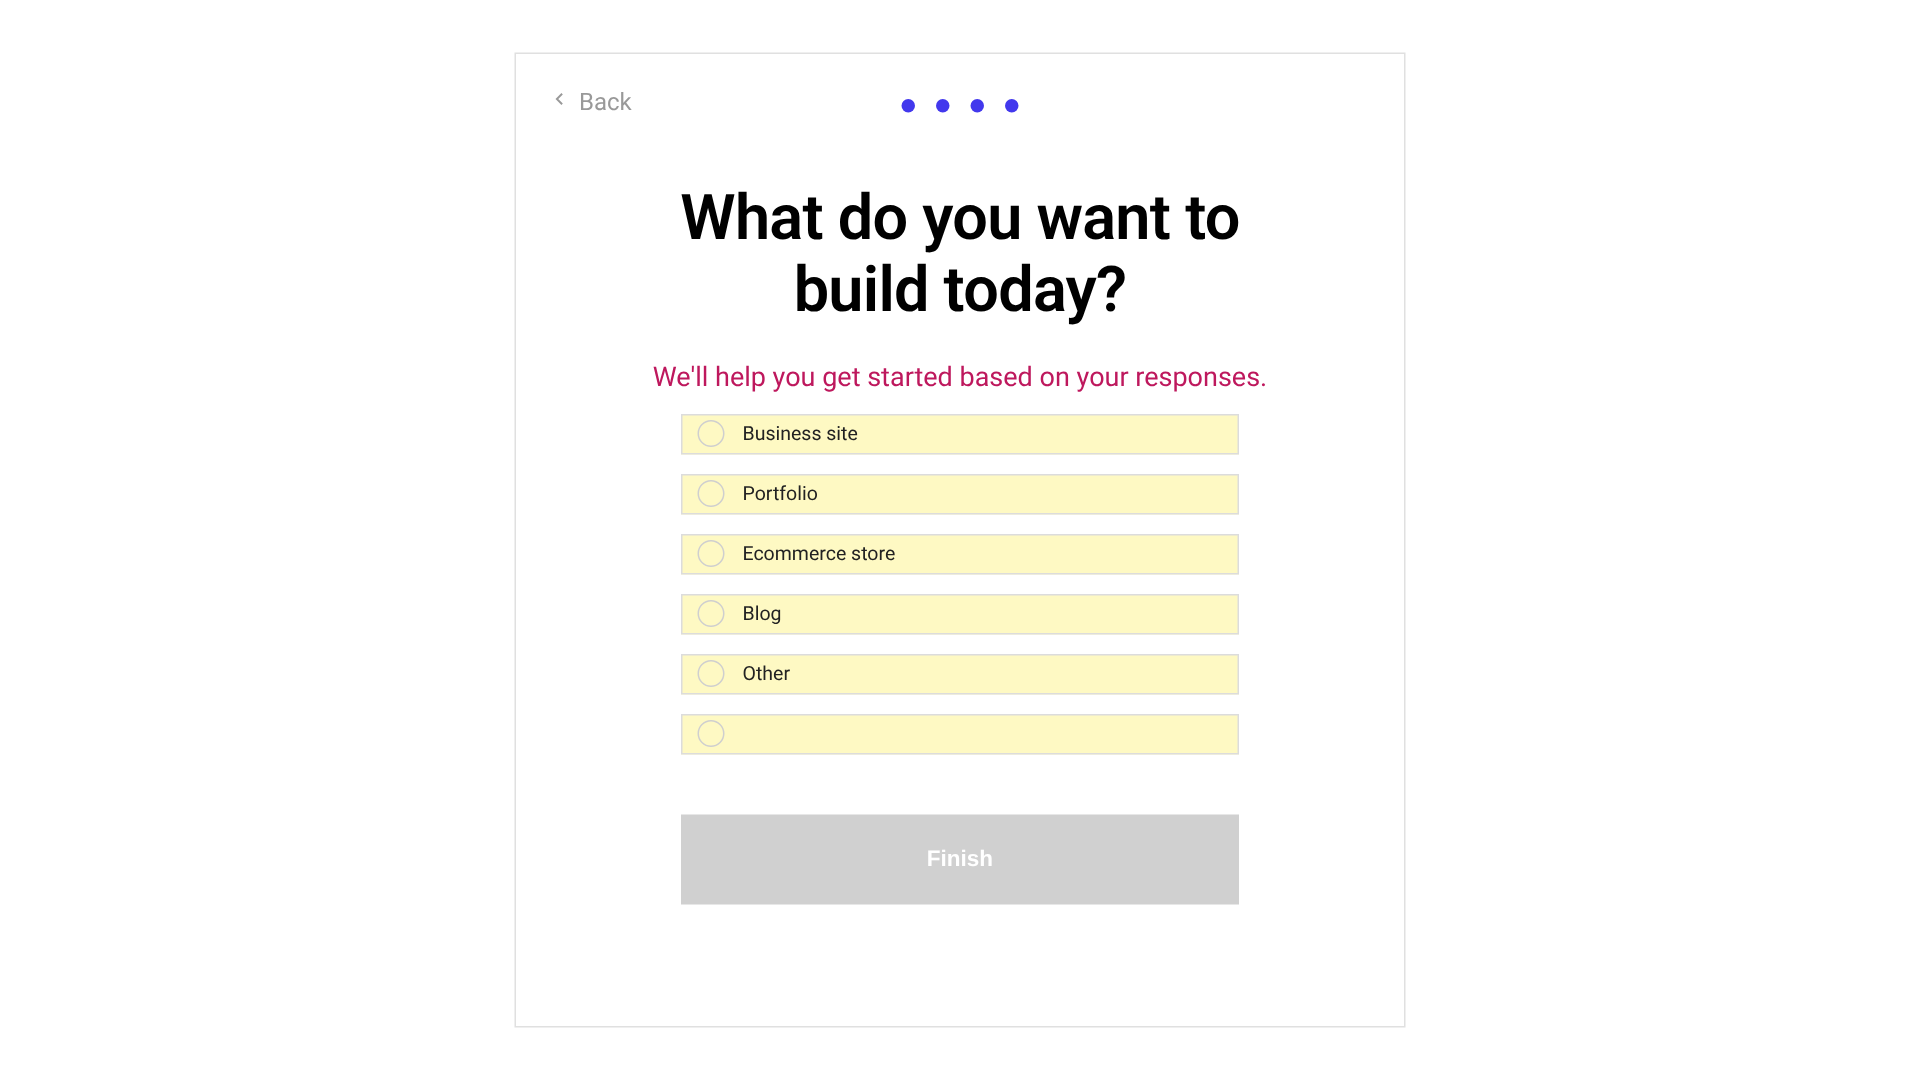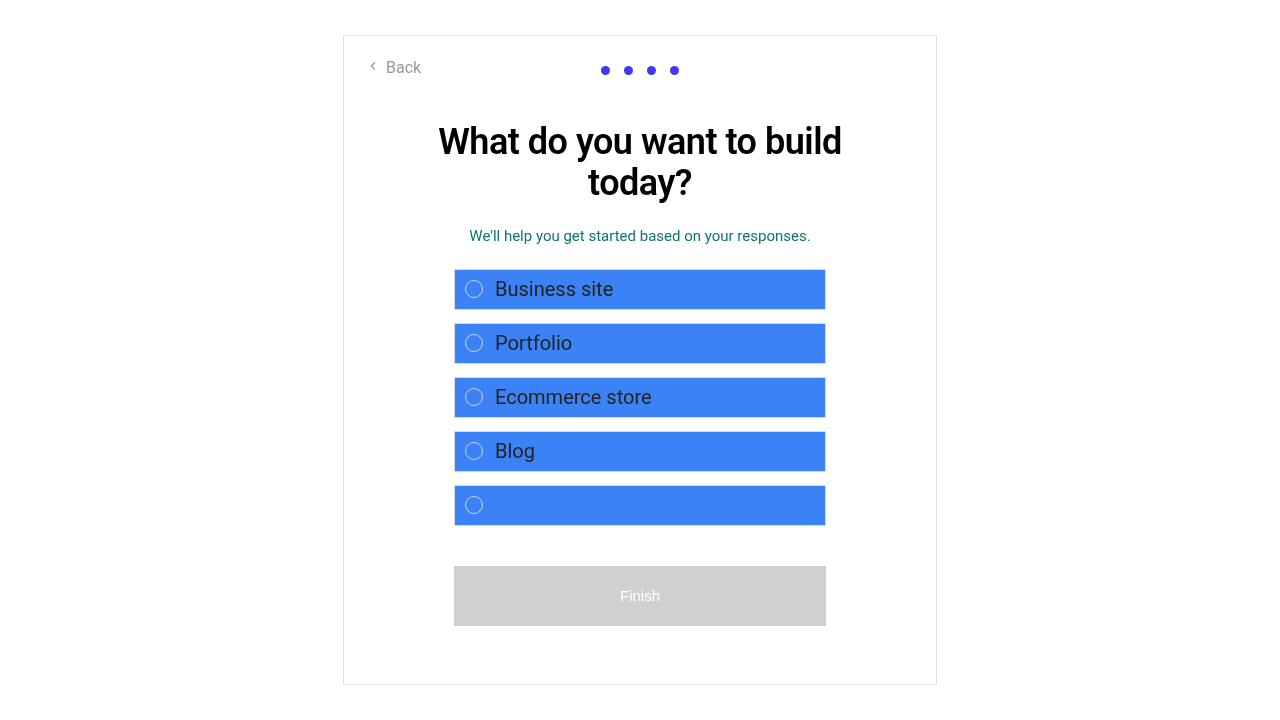--- a/index.html
+++ b/index.html
@@ -58,70 +58,70 @@
       width: 9px;
       height: 9px;
       border-radius: 50%;
       background: #4238ed;
     }
     .content {
       text-align: center;
       margin-top: 40px;
     }
     h1 {
-      font-size: 36px;
+      font-size: 42px;
       font-weight: 600;
       line-height: 1.15;
       color: #000;
       letter-spacing: -0.5px;
       margin: 0 auto;
       max-width: 460px;
     }
     .subtitle {
-      font-size: 15px;
-      color: #0f766e;
+      font-size: 18px;
+      color: #be185d;
       margin-top: 22px;
-      margin-bottom: 24px;
+      margin-bottom: 14px;
     }
     .options {
       width: 372px;
       margin: 0 auto;
       display: flex;
       flex-direction: column;
       gap: 13px;
     }
     .option {
       border: 1px solid #dcdcdc;
-      height: 41px;
+      height: 27px;
       display: flex;
       align-items: center;
       padding: 0 10px;
       gap: 12px;
       cursor: pointer;
-      font-size: 20px;
+      font-size: 13px;
       color: #222;
-      background: #3b82f6;
+      background: #fef9c3;
     }
     .radio-circle {
       width: 18px;
       height: 18px;
       border: 1px solid #cfcfcf;
       border-radius: 50%;
       flex-shrink: 0;
     }
     .finish-btn {
       display: block;
       width: 372px;
       height: 60px;
       margin: 40px auto 0;
       background: #d0d0d0;
       border: none;
       color: #fff;
       font-size: 15px;
-      font-weight: 400;
+      font-weight: 700;
       cursor: pointer;
     }
   </style>
 </head>
 <body>
 
 <div class="modal">
 
   <div class="header-row">
     <div class="back-link">
@@ -156,19 +156,23 @@
       <label class="option">
         <span class="radio-circle"></span>
         <span>Ecommerce store</span>
       </label>
       <label class="option">
         <span class="radio-circle"></span>
         <span>Blog</span>
       </label>
       <label class="option">
         <span class="radio-circle"></span>
+        <span>Other</span>
+      </label>
+      <label class="option">
+        <span class="radio-circle"></span>
       </label>
     </div>
 
     <button class="finish-btn">Finish</button>
   </div>
 
 </div>
 
 </body></html>

